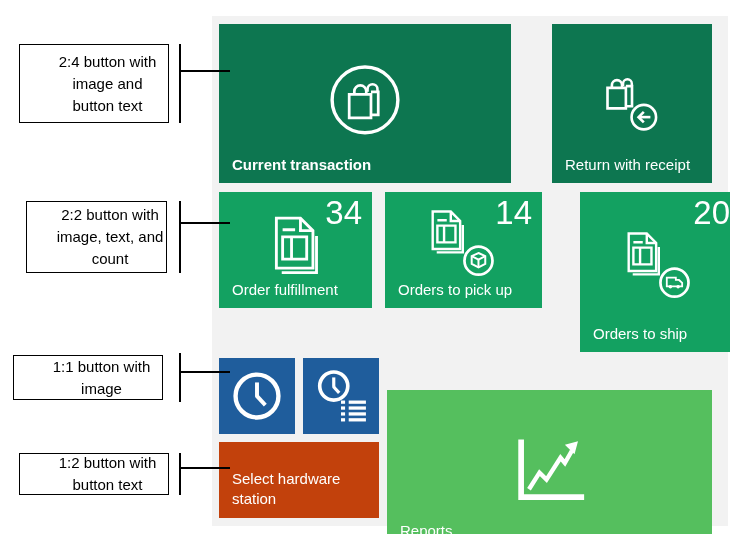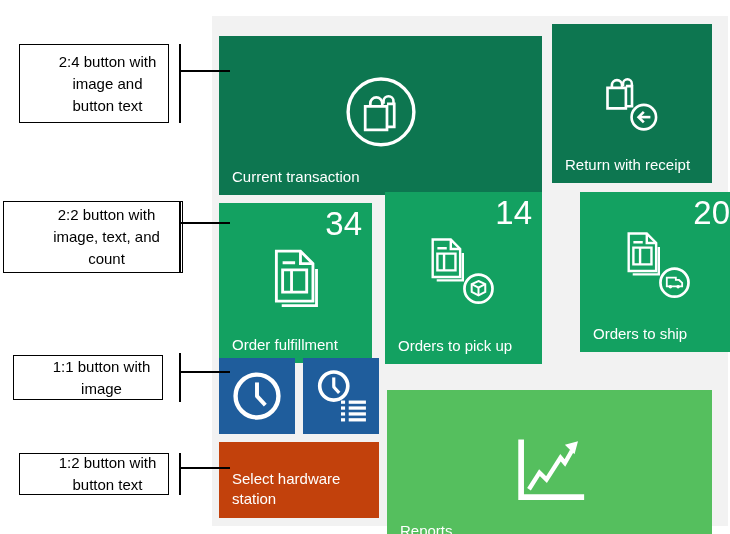--- a/index.html
+++ b/index.html
@@ -33,21 +33,21 @@
 </head>
 <body>
 
 <div class="page">
 
   <div class="ann-box" style="left:19px;top:44px;width:150px;height:79px;">
     <span>2:4 button with
 image and
 button text</span>
   </div>
-  <div class="ann-box" style="left:3px;top:201px;width:180px;height:72px;">
+  <div class="ann-box" style="left:26px;top:201px;width:141px;height:72px;">
     <span>2:2 button with
 image, text, and
 count</span>
   </div>
   <div class="ann-box" style="left:13px;top:355px;width:150px;height:45px;">
     <span>1:1 button with
 image</span>
   </div>
   <div class="ann-box" style="left:19px;top:453px;width:150px;height:42px;">
     <span>1:2 button with
@@ -58,21 +58,21 @@
   <div class="conn h" style="left:181px;top:70px;width:49px;z-index:3;"></div>
   <div class="conn v" style="left:179px;top:201px;height:72px;"></div>
   <div class="conn h" style="left:181px;top:222px;width:49px;z-index:3;"></div>
   <div class="conn v" style="left:179px;top:353px;height:49px;"></div>
   <div class="conn h" style="left:181px;top:371px;width:49px;z-index:3;"></div>
   <div class="conn v" style="left:179px;top:453px;height:42px;"></div>
   <div class="conn h" style="left:181px;top:467px;width:49px;z-index:3;"></div>
 
   <div class="panel">
 
-    <button class="tile t-darkgreen" style="left:7px;top:20px;width:323px;height:159px;">
+    <button class="tile t-darkgreen" style="left:7px;top:8px;width:292px;height:159px;font-weight:bold;">
       <span class="icon-wrap">
         <svg width="82" height="82" viewBox="0 0 96 96" fill="none" stroke="#fff">
           <circle cx="48" cy="48" r="38.5" stroke-width="4"></circle>
           <path d="M55,65.5 h8.5 V38.5 H55" stroke-width="3.2"></path>
           <path d="M29.5,41.5 H55 V69 H29.5 Z" stroke-width="3.2"></path>
           <path d="M35.5,41.5 V38 a7,7 0 0 1 14,0 V41.5" stroke-width="3.2"></path>
           <path d="M51,38.5 V35.5 a5.8,5.8 0 0 1 11.6,0 V38.5" stroke-width="3"></path>
         </svg>
       </span>
       <span class="label">Current transaction</span>
@@ -86,36 +86,36 @@
           <path d="M17,23.5 V20.5 a5.8,5.8 0 0 1 11.6,0 V23.5" stroke-width="3"></path>
           <path d="M29.8,21.5 V18.8 a5,5 0 0 1 10,0 V21.5" stroke-width="2.8"></path>
           <circle cx="53.5" cy="57" r="14" stroke-width="3"></circle>
           <path d="M61,57 H48" stroke-width="3"></path>
           <path d="M53.5,51 L47.5,57 L53.5,63" stroke-width="3"></path>
         </svg>
       </span>
       <span class="label">Return with receipt</span>
     </button>
 
-    <button class="tile t-green" style="left:7px;top:187px;width:153px;height:160px;padding-left:28px;">
+    <button class="tile t-green" style="left:7px;top:176px;width:153px;height:116px;padding-left:28px;">
       <span class="count">34</span>
       <span class="icon-wrap">
         <svg width="58" height="66" viewBox="0 0 64 74" fill="none" stroke="#fff">
           <path d="M55,25 V66 H16" stroke-width="3.2"></path>
           <path d="M10,5 H37 L51,19 V61 H10 Z" stroke-width="3.2"></path>
           <path d="M37,5 V19 H51" stroke-width="3.2"></path>
           <path d="M17,18 H31" stroke-width="3.2"></path>
           <path d="M17,26 H44 V51 H17 Z" stroke-width="3.2"></path>
           <path d="M27,26 V51" stroke-width="3.2"></path>
         </svg>
       </span>
       <span class="label">Order fulfillment</span>
     </button>
 
-    <button class="tile t-green" style="left:173px;top:176px;width:157px;height:172px;">
+    <button class="tile t-green" style="left:173px;top:176px;width:157px;height:116px;">
       <span class="count">14</span>
       <span class="icon-wrap">
         <svg width="76" height="76" viewBox="0 0 84 84" fill="none" stroke="#fff">
           <g transform="scale(0.74)">
             <path d="M55,25 V66 H16" stroke-width="3.6"></path>
             <path d="M10,5 H37 L51,19 V61 H10 Z" stroke-width="3.6"></path>
             <path d="M37,5 V19 H51" stroke-width="3.6"></path>
             <path d="M17,18 H31" stroke-width="3.6"></path>
             <path d="M17,26 H44 V51 H17 Z" stroke-width="3.6"></path>
             <path d="M27,26 V51" stroke-width="3.6"></path>

